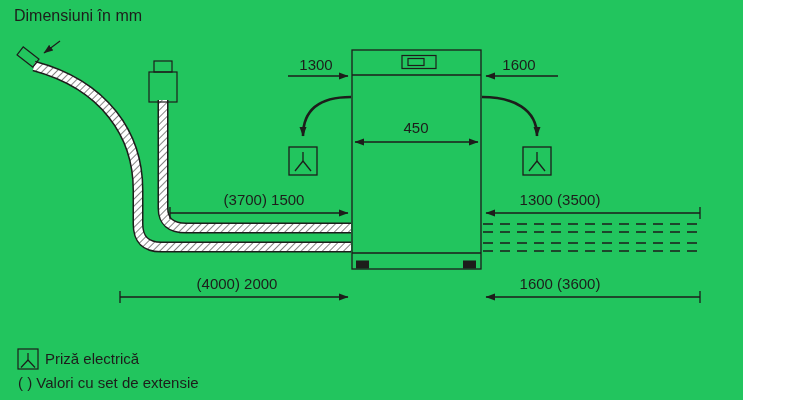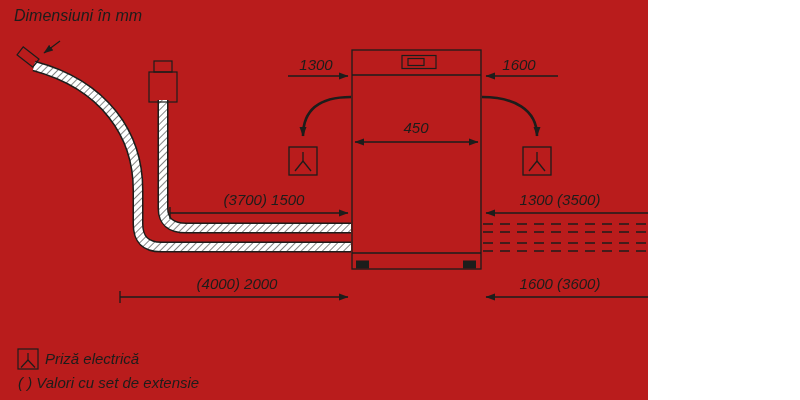--- a/index.html
+++ b/index.html
@@ -1,16 +1,16 @@
 <!DOCTYPE html>
 <html><head>
 <meta charset="utf-8">
 <style>
   html,body{margin:0;padding:0;background:#ffffff;}
-  .stage{position:relative;width:648px;height:400px;background:#b91c1c;overflow:hidden;font-style:italic;}
+  .stage{position:relative;width:743px;height:400px;background:#22c55e;overflow:hidden;}
   svg{display:block;}
   .txt{font-family:"Liberation Sans","DejaVu Sans",sans-serif;font-size:15px;fill:#1d1d1b;}
   .title{font-family:"Liberation Sans","DejaVu Sans",sans-serif;font-size:16px;fill:#1d1d1b;}
   .ln{stroke:#1d1d1b;stroke-width:1.3;fill:none;}
   .thin{stroke:#1d1d1b;stroke-width:1.2;fill:none;}
   .cord{stroke:#1d1d1b;stroke-width:2.6;fill:none;}
   .dash{stroke:#1d1d1b;stroke-width:1.3;fill:none;stroke-dasharray:10 7;}
   .tubeOuter{stroke:#1d1d1b;stroke-width:11;fill:none;}
   .tubeHatch{stroke:url(#hatch);stroke-width:8;fill:none;}
   .fill{fill:#1d1d1b;stroke:none;}

